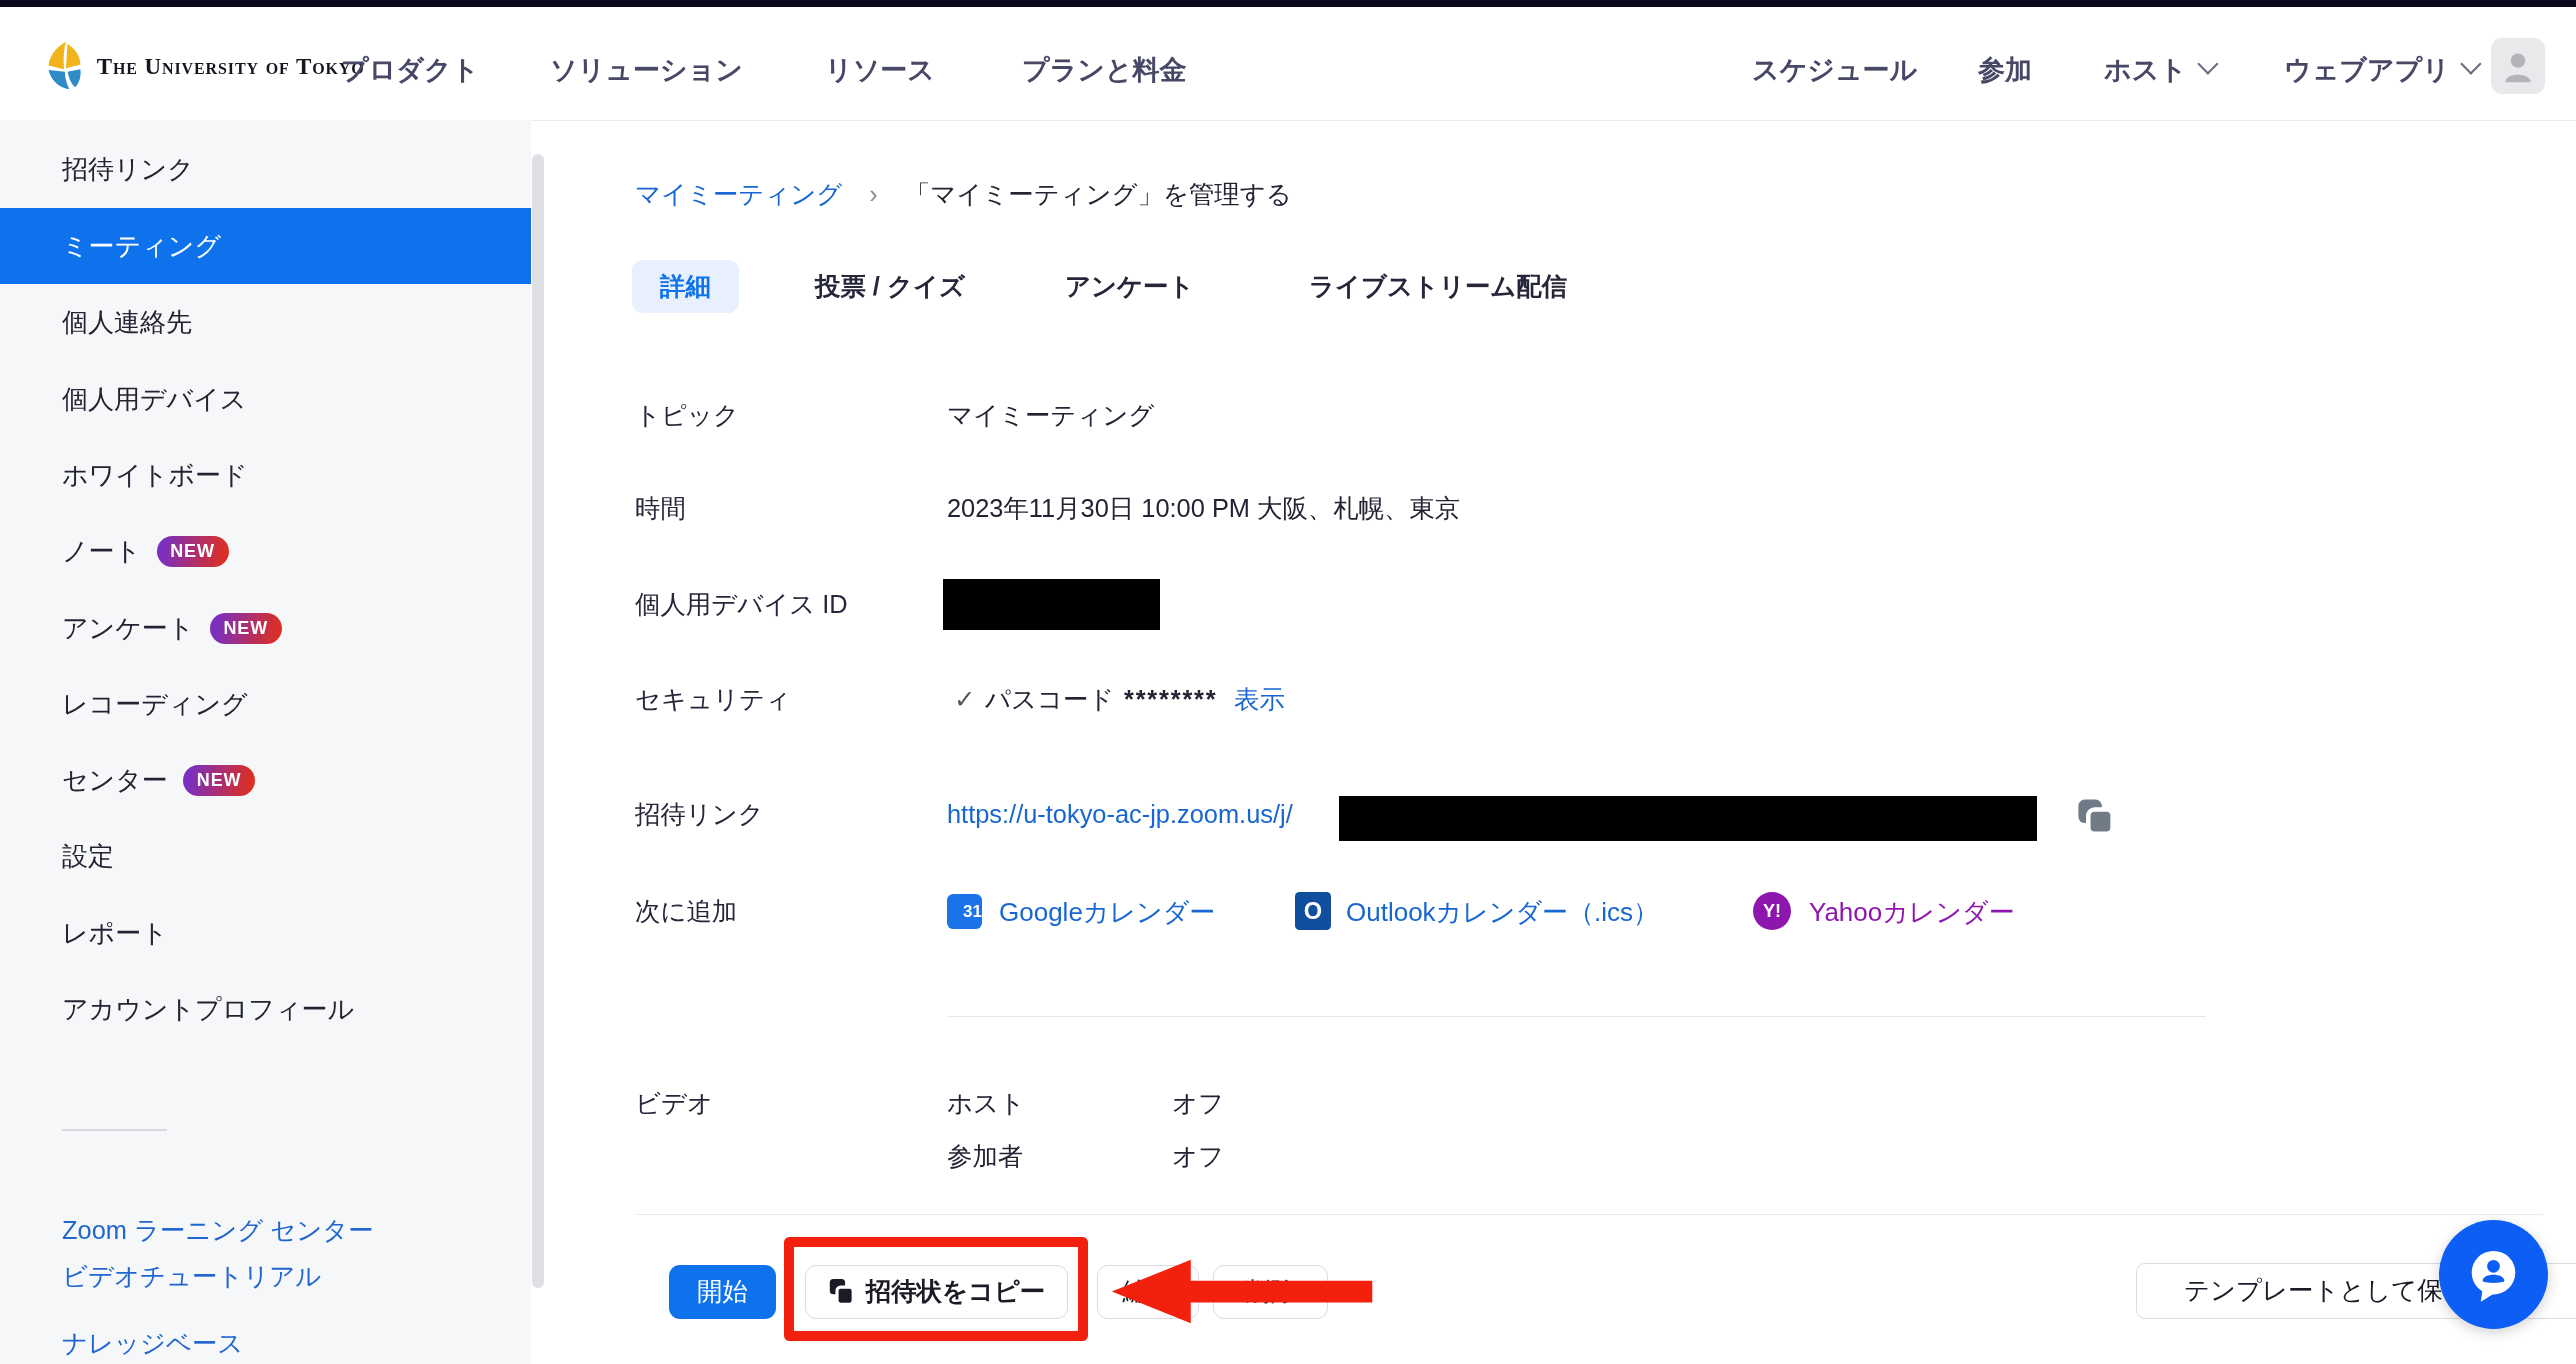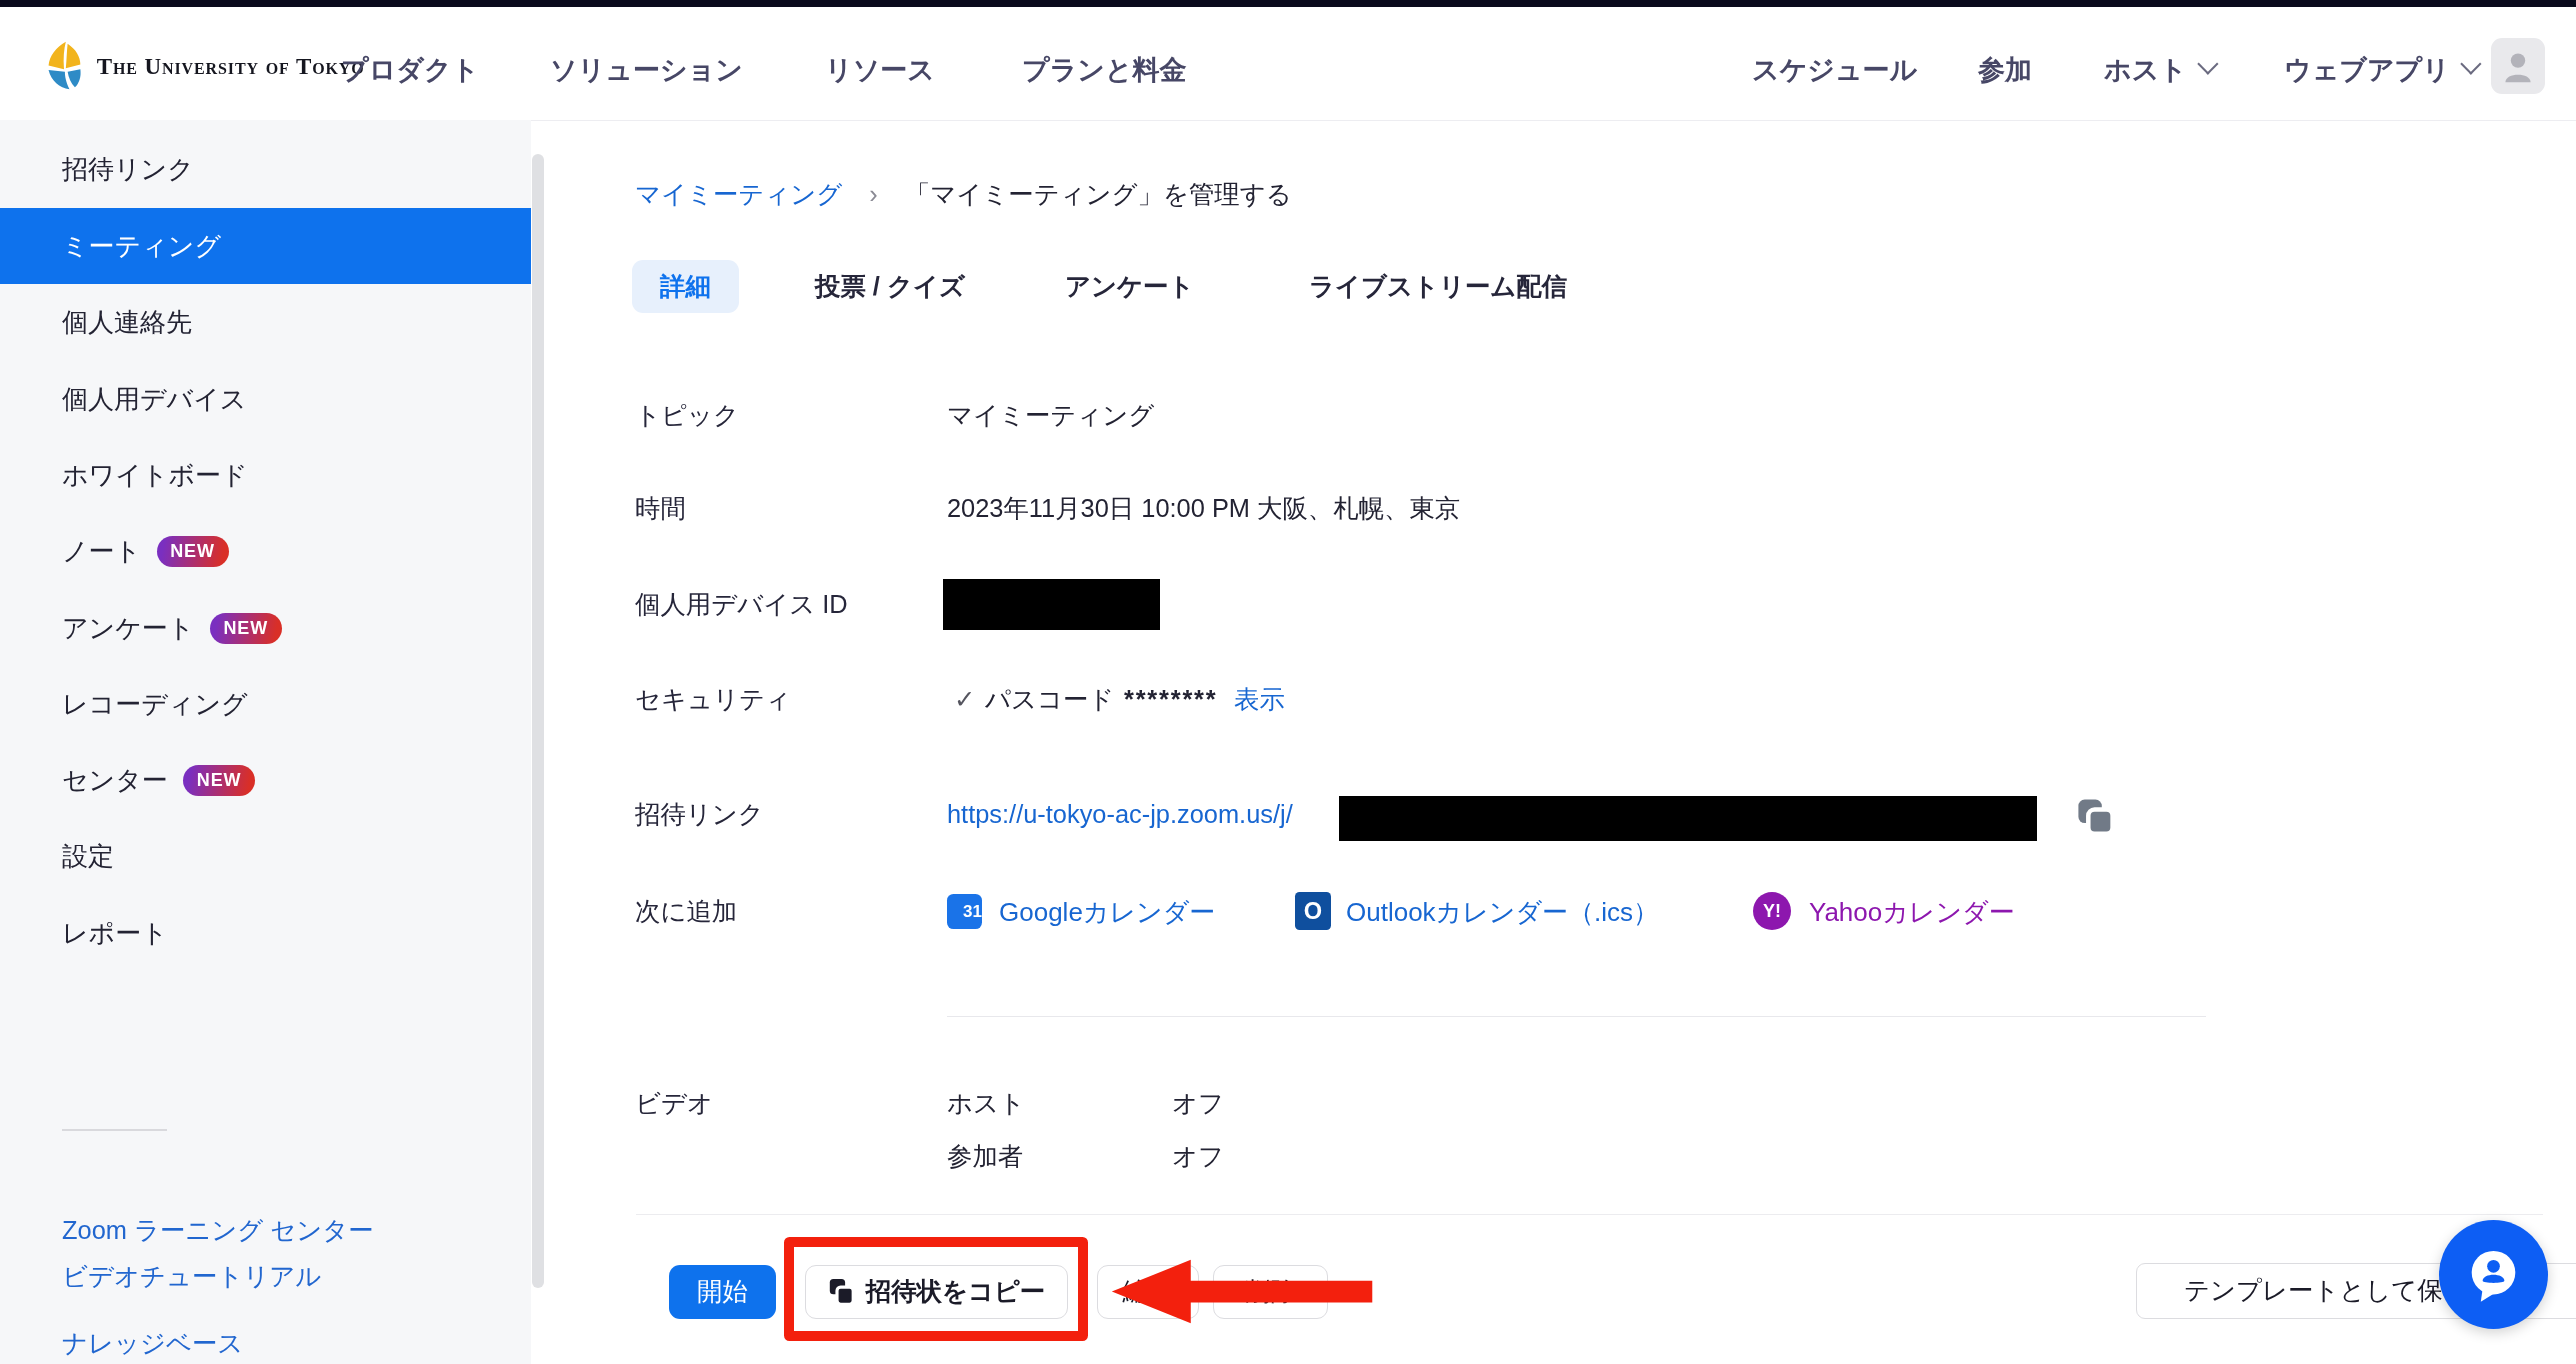--- a/index.html
+++ b/index.html
@@ -140,20 +140,23 @@
     <div class="abs side-item" style="top:622px;">
         <span>センター</span>
         <span class="badge-new">NEW</span>
       </div>
     <div class="abs side-item" style="top:698px;">
         <span>設定</span>
       </div>
     <div class="abs side-item" style="top:775px;">
         <span>レポート</span>
       </div>
+    <div class="abs side-item" style="top:851px;">
+        <span>アカウントプロフィール</span>
+      </div>
 
     <div class="abs side-divider" style="top:1009px;"></div>
 
     <div class="abs side-link" style="top:1091px;">Zoom ラーニング センター</div>
     <div class="abs side-link" style="top:1137px;">ビデオチュートリアル</div>
     <div class="abs side-link" style="top:1204px;">ナレッジベース</div>
   </div>
 
   <div id="scroll-thumb" class="abs"></div>
 

